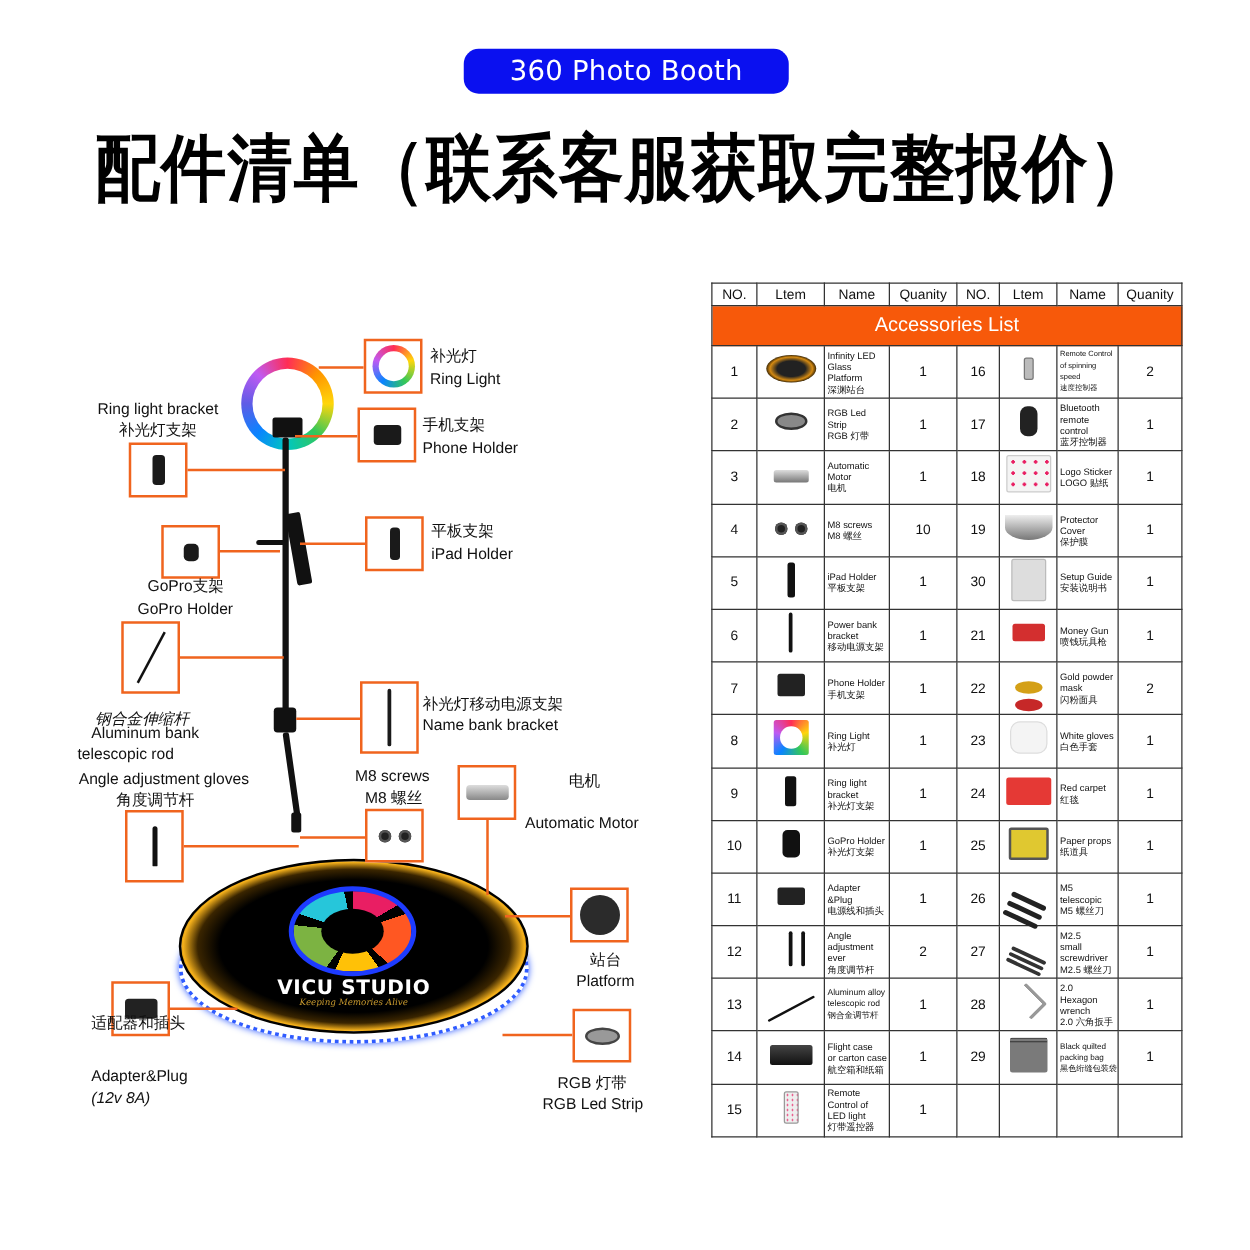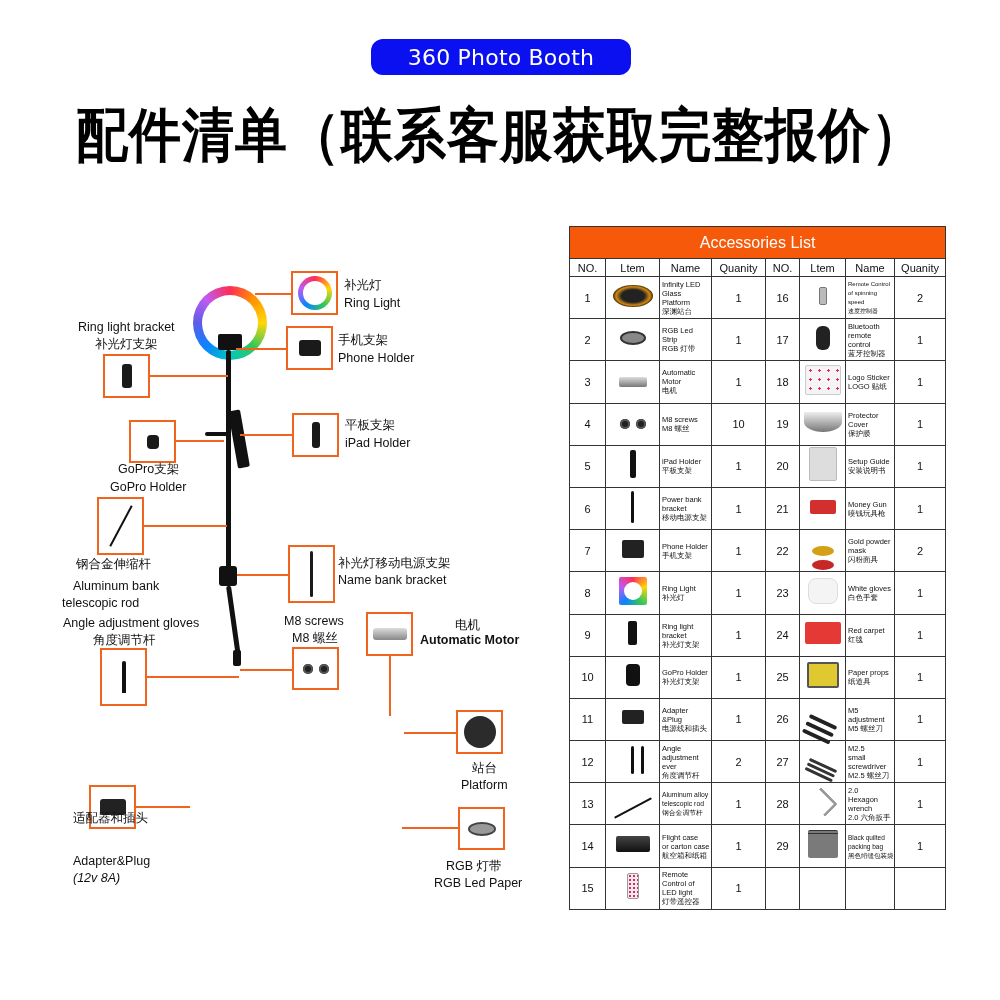--- a/index.html
+++ b/index.html
@@ -98,20 +98,27 @@
 
   <div class="ring" style="left:193px;top:86px;width:74px;height:74px;"></div>
   <div class="pole" style="left:218px;top:134px;width:24px;height:16px;"></div>
   <div class="pole" style="left:226px;top:150px;width:5px;height:220px;"></div>
   <div class="pole" style="left:233px;top:210px;width:12px;height:58px;transform:rotate(-10deg);"></div>
   <div class="pole" style="left:205px;top:232px;width:24px;height:4px;"></div>
   <div class="pole" style="left:219px;top:366px;width:18px;height:20px;border-radius:3px;"></div>
   <div class="pole" style="left:226px;top:386px;width:5px;height:70px;transform:rotate(-8deg);transform-origin:top;"></div>
   <div class="pole" style="left:233px;top:450px;width:8px;height:16px;"></div>
 
+  <div class="platform-wrap">
+    <div class="platform-led"></div>
+    <div class="platform-top"></div>
+    <div class="logo-ring"></div>
+    <div class="brand">VICU STUDIO</div>
+    <div class="brand-sub">Keeping Memories Alive</div>
+  </div>
 
   <div class="callout-line" style="left:255px;top:93px;width:36px;height:2px;"></div>
   <div class="callout-box" style="left:291px;top:71px;width:47px;height:44px;">
       <div class="ico-ring"></div>
     </div>
   <div class="label" style="left:344px;top:78px;">补光灯</div>
   <div class="label" style="left:344px;top:96px;">Ring Light</div>
 
   <div class="callout-line" style="left:236px;top:148px;width:50px;height:2px;"></div>
   <div class="callout-box" style="left:286px;top:126px;width:47px;height:44px;">
@@ -138,21 +145,21 @@
       <div class="ico-dark" style="width:12px;height:14px;border-radius:4px;"></div>
     </div>
   <div class="callout-line" style="left:176px;top:240px;width:48px;height:2px;"></div>
   <div class="label center" style="left:118px;top:262px;">GoPro支架</div>
   <div class="label center" style="left:110px;top:280px;">GoPro Holder</div>
 
   <div class="callout-box" style="left:97px;top:297px;width:47px;height:58px;">
       <div class="ico-rod"></div>
     </div>
   <div class="callout-line" style="left:144px;top:325px;width:83px;height:2px;"></div>
-  <div class="label" style="left:76px;top:357px;">钢合金伸缩杆</div>
+  <div class="label" style="left:76px;top:368px;font-style:italic;">钢合金伸缩杆</div>
   <div class="label" style="left:73px;top:379px;">Aluminum bank</div>
   <div class="label" style="left:62px;top:396px;">telescopic rod</div>
 
   <div class="callout-line" style="left:237px;top:374px;width:51px;height:2px;"></div>
   <div class="callout-box" style="left:288px;top:345px;width:47px;height:58px;">
       <div class="ico-dark" style="width:3px;height:46px;"></div>
     </div>
   <div class="label" style="left:338px;top:356px;">补光灯移动电源支架</div>
   <div class="label" style="left:338px;top:373px;">Name bank bracket</div>
 
@@ -169,21 +176,21 @@
       <span class="nut"></span>
       <span class="nut"></span>
     </div>
   <div class="callout-line" style="left:240px;top:469px;width:52px;height:2px;"></div>
 
   <div class="callout-box" style="left:366px;top:412px;width:47px;height:44px;">
       <div class="ico-motor"></div>
     </div>
   <div class="callout-line" style="left:389px;top:456px;width:2px;height:60px;"></div>
   <div class="label center" style="left:455px;top:418px;">电机</div>
-  <div class="label" style="left:420px;top:433px;font-weight:bold;">Automatic Motor</div>
+  <div class="label" style="left:420px;top:451px;">Automatic Motor</div>
 
   <div class="callout-line" style="left:404px;top:532px;width:52px;height:2px;"></div>
   <div class="callout-box" style="left:456px;top:510px;width:47px;height:44px;">
       <div class="ico-circle" style="width:32px;height:32px;"></div>
     </div>
   <div class="label center" style="left:472px;top:561px;">站台</div>
   <div class="label center" style="left:461px;top:578px;">Platform</div>
 
   <div class="callout-box" style="left:89px;top:585px;width:47px;height:44px;">
       <div class="ico-adapter"></div>
@@ -191,48 +198,48 @@
   <div class="callout-line" style="left:136px;top:606px;width:54px;height:2px;"></div>
   <div class="label" style="left:73px;top:611px;">适配器和插头</div>
   <div class="label" style="left:73px;top:654px;">Adapter&amp;Plug</div>
   <div class="label" style="left:73px;top:671px;font-style:italic;">(12v 8A)</div>
 
   <div class="callout-line" style="left:402px;top:627px;width:56px;height:2px;"></div>
   <div class="callout-box" style="left:458px;top:607px;width:47px;height:43px;">
       <div class="ico-strip"></div>
     </div>
   <div class="label center" style="left:446px;top:659px;">RGB 灯带</div>
-  <div class="label center" style="left:434px;top:676px;">RGB Led Paper</div>
+  <div class="label center" style="left:434px;top:676px;">RGB Led Strip</div>
 </div>
 
 <table class="acc-table">
   <colgroup>
     <col style="width:36px">
       <col style="width:54px">
       <col style="width:52px">
       <col style="width:54px">
     <col style="width:34px">
       <col style="width:46px">
       <col style="width:49px">
       <col style="width:51px">
   </colgroup>
   <thead>
     <tr>
-        <th colspan="8" class="title-cell">Accessories List</th>
-      </tr>
-    <tr>
       <th>NO.</th>
       <th>Ltem</th>
       <th>Name</th>
       <th>Quanity</th>
       <th>NO.</th>
       <th>Ltem</th>
       <th>Name</th>
       <th>Quanity</th>
     </tr>
+    <tr>
+        <th colspan="8" class="title-cell">Accessories List</th>
+      </tr>
   </thead>
   <tbody>
     <tr>
       <td class="no">1</td>
       <td><span class="thumb" style="width:40px;height:22px;border-radius:50%;background:radial-gradient(#222 40%,#d48a12 60%,#000 75%);"></span></td>
       <td class="name">Infinity LED
 Glass
 Platform
 深渊站台</td>
       <td class="qty">1</td>
@@ -283,21 +290,21 @@
 Cover
 保护膜</td>
       <td class="qty">1</td>
     </tr>
     <tr>
       <td class="no">5</td>
       <td><span class="thumb" style="width:6px;height:28px;background:#111;"></span></td>
       <td class="name">iPad Holder
 平板支架</td>
       <td class="qty">1</td>
-      <td class="no">20</td>
+      <td class="no">30</td>
       <td><span class="thumb" style="width:28px;height:34px;background:#ddd;border:1px solid #bbb;"></span></td>
       <td class="name">Setup Guide
 安装说明书</td>
       <td class="qty">1</td>
     </tr>
     <tr>
       <td class="no">6</td>
       <td><span class="thumb" style="width:3px;height:32px;background:#111;"></span></td>
       <td class="name">Power bank
 bracket
@@ -362,21 +369,21 @@
     <tr>
       <td class="no">11</td>
       <td><span class="thumb" style="width:22px;height:14px;background:#222;"></span></td>
       <td class="name">Adapter
 &amp;Plug
 电源线和插头</td>
       <td class="qty">1</td>
       <td class="no">26</td>
       <td><span class="thumb" style="width:30px;height:4px;background:#222;transform:rotate(25deg);box-shadow:0 8px 0 #222,0 16px 0 #222;"></span></td>
       <td class="name">M5
-adjustment
+telescopic
 M5 螺丝刀</td>
       <td class="qty">1</td>
     </tr>
     <tr>
       <td class="no">12</td>
       <td><span class="thumb" style="width:3px;height:28px;background:#111;box-shadow:10px 0 0 #111;"></span></td>
       <td class="name">Angle
 adjustment
 ever
 角度调节杆</td>

